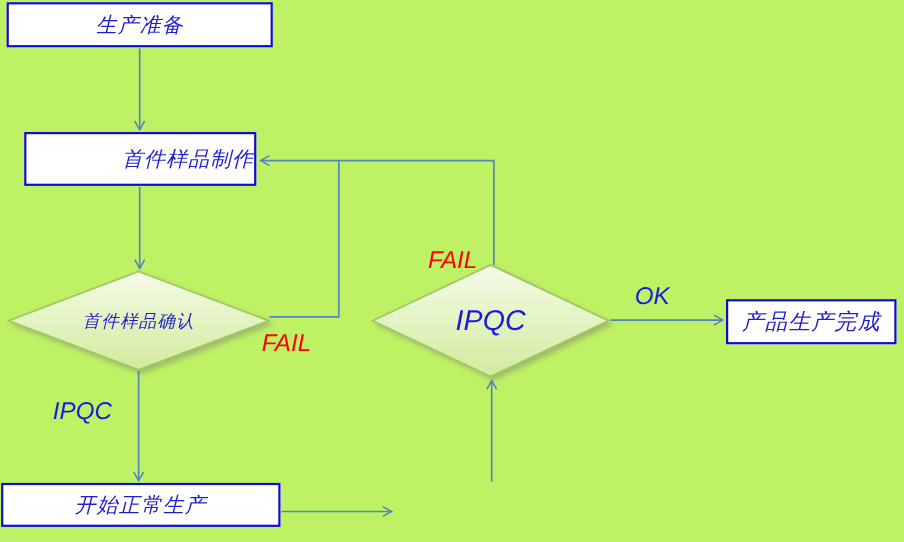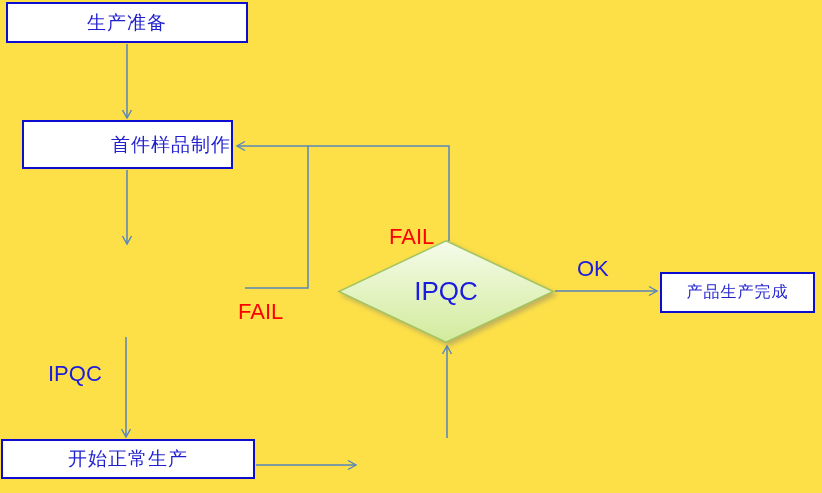--- a/index.html
+++ b/index.html
@@ -4,23 +4,24 @@
 <style>
   html, body {
     margin: 0;
     padding: 0;
     background: #ffffff;
   }
   .canvas {
     position: relative;
     width: 822px;
     height: 493px;
-    background: #fde047;
+    background: #bef264;
     overflow: hidden;
     font-family: "DejaVu Serif", serif;
+    font-style: italic;
   }
   .connectors {
     position: absolute;
     left: 0;
     top: 0;
     width: 822px;
     height: 493px;
     overflow: visible;
   }
   .box {
@@ -33,21 +34,21 @@
     letter-spacing: 1px;
     display: flex;
     align-items: center;
     justify-content: center;
     text-align: center;
   }
   .box-prep      { left: 6px;   top: 2px;   width: 242px; height: 41px; }
   .box-make      { left: 22px;  top: 120px; width: 211px; height: 49px; justify-content: flex-end; }
   .box-start     { left: 1px;   top: 439px; width: 254px; height: 40px; }
   .box-selfcheck { left: 359px; top: 439px; width: 174px; height: 52px; }
-  .box-complete  { left: 660px; top: 272px; width: 155px; height: 41px; font-size: 16px; }
+  .box-complete  { left: 660px; top: 272px; width: 155px; height: 41px; font-size: 20px; }
   .diamond-wrap {
     position: absolute;
     display: flex;
     align-items: center;
     justify-content: center;
   }
   .diamond-wrap svg {
     position: absolute;
     left: 0; top: 0;
     overflow: visible;
@@ -112,20 +113,32 @@
   </svg>
 
   <div class="box box-prep">
     <span>生产准备</span>
   </div>
 
   <div class="box box-make">
     <span>首件样品制作</span>
   </div>
 
+  <div class="diamond-wrap diamond-d1">
+    <svg width="238" height="91" viewBox="0 0 238 91">
+      <defs>
+        <linearGradient id="grad1" x1="0" y1="0" x2="0" y2="1">
+          <stop offset="0" stop-color="#f5fbea"></stop>
+          <stop offset="1" stop-color="#d2eb9c"></stop>
+        </linearGradient>
+      </defs>
+      <polygon class="diamond-shape" points="119,0.8 237.2,45.5 119,90.2 0.8,45.5" fill="url(#grad1)" stroke="#a3c561" stroke-width="1.5"></polygon>
+    </svg>
+    <div class="diamond-label">首件样品确认</div>
+  </div>
 
   <div class="diamond-wrap diamond-d2">
     <svg width="216" height="103" viewBox="0 0 216 103">
       <defs>
         <linearGradient id="grad2" x1="0" y1="0" x2="0" y2="1">
           <stop offset="0" stop-color="#f5fbea"></stop>
           <stop offset="1" stop-color="#d2eb9c"></stop>
         </linearGradient>
       </defs>
       <polygon class="diamond-shape" points="108,0.8 215.2,51.5 108,102.2 0.8,51.5" fill="url(#grad2)" stroke="#a3c561" stroke-width="1.5"></polygon>

